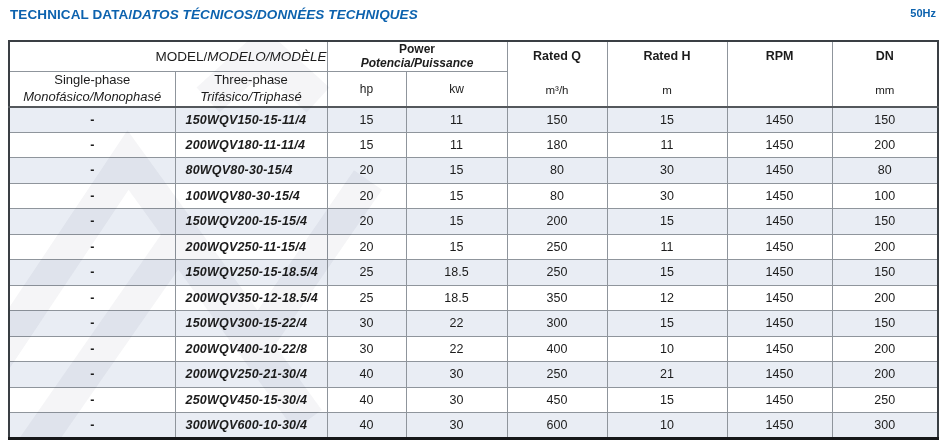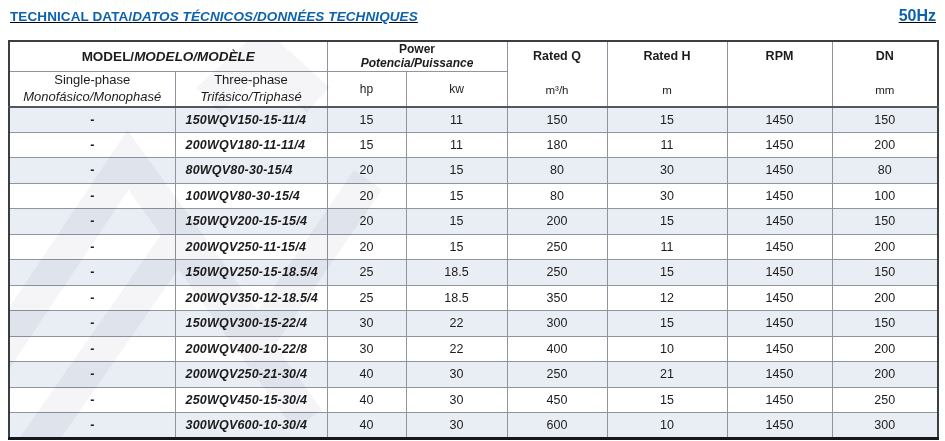--- a/index.html
+++ b/index.html
@@ -14,43 +14,43 @@
     font-family: "Liberation Sans", "DejaVu Sans", sans-serif;
     background:#ffffff;
     width:945px; height:441px;
     overflow:hidden;
   }
   .page { position:relative; width:945px; height:441px; background:#fff; }
 
   
   .topbar {
     position:absolute; top:7px; left:10px; right:9px;
-    display:flex; justify-content:space-between; align-items:center;text-decoration:underline;
+    display:flex; justify-content:space-between; align-items:flex-start;
   }
   .title { font-size:13.5px; font-weight:bold; color:var(--accent); letter-spacing:0.1px; }
   .title .it { font-style:italic; }
-  .topright { display:flex; gap:22px; font-size:16px; font-weight:bold; color:var(--accent); }
+  .topright { display:flex; gap:22px; font-size:11px; font-weight:bold; color:var(--accent); }
 
   
   table.data {
     position:absolute; top:40px; left:8px;
     width:929px; table-layout:fixed;
     border-collapse:collapse;
     border:2px solid var(--outer);
     border-bottom:3px solid #17181a;
     background:#fff;
   }
   th, td { border:1px solid var(--grid); color:var(--ink); }
 
   thead th { background:#fff; font-weight:normal; vertical-align:middle; }
   thead { border-bottom:2px solid #54585c; }
   tr.h1 { height:30px; }
   tr.h2 { height:35px; }
 
-  .model-group { font-size:13.5px; font-weight:bold; text-align:center; }
+  .model-group { font-size:13.5px; font-weight:normal; text-align:right; }
   .model-group .it { font-style:italic; }
   .power-group { font-size:12px; font-weight:bold; text-align:center; line-height:1.2; }
   .power-group .it { font-style:italic; display:block; }
 
   .subhead { font-size:13px; text-align:center; line-height:1.3; }
   .subhead .it { font-style:italic; display:block; }
   .unit-small { font-size:12px; text-align:center;margin-top:44px; }
 
   .vcell {
     display:flex; flex-direction:column; justify-content:space-between;

